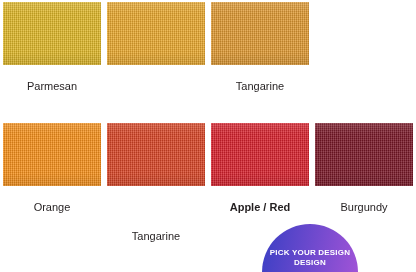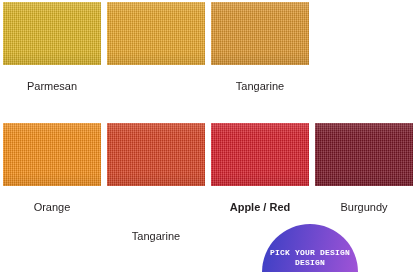--- a/index.html
+++ b/index.html
@@ -96,21 +96,21 @@
     border-radius: 50%;
     display: flex;
     flex-direction: column;
     align-items: center;
     justify-content: flex-start;
     padding-top: 24px;
     box-sizing: border-box;
     z-index: 5;
   }
   .badge-line {
-    font-family: Liberation Mono, monospace;
+    font-family: Liberation Sans, sans-serif;
     font-weight: bold;
     color: #ffffff;
     font-size: 8px;
     letter-spacing: 0.2px;
     line-height: 10px;
     text-align: center;
     white-space: nowrap;
   }
 </style>
 </head>

